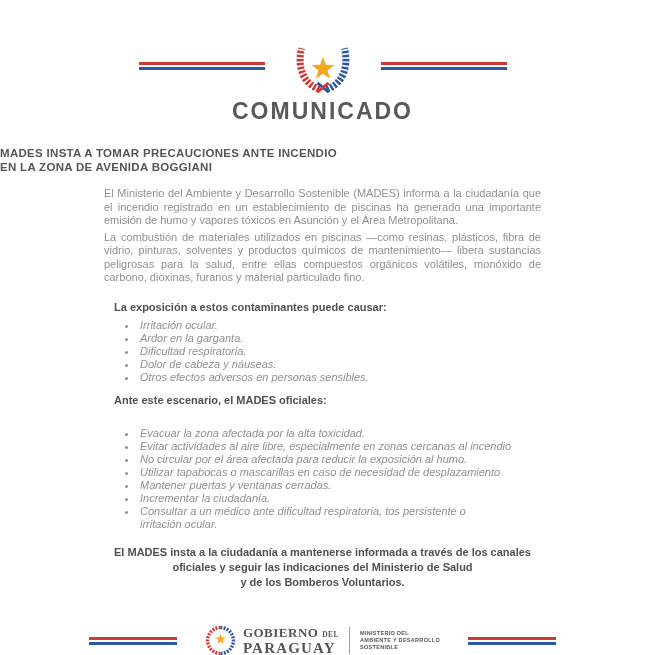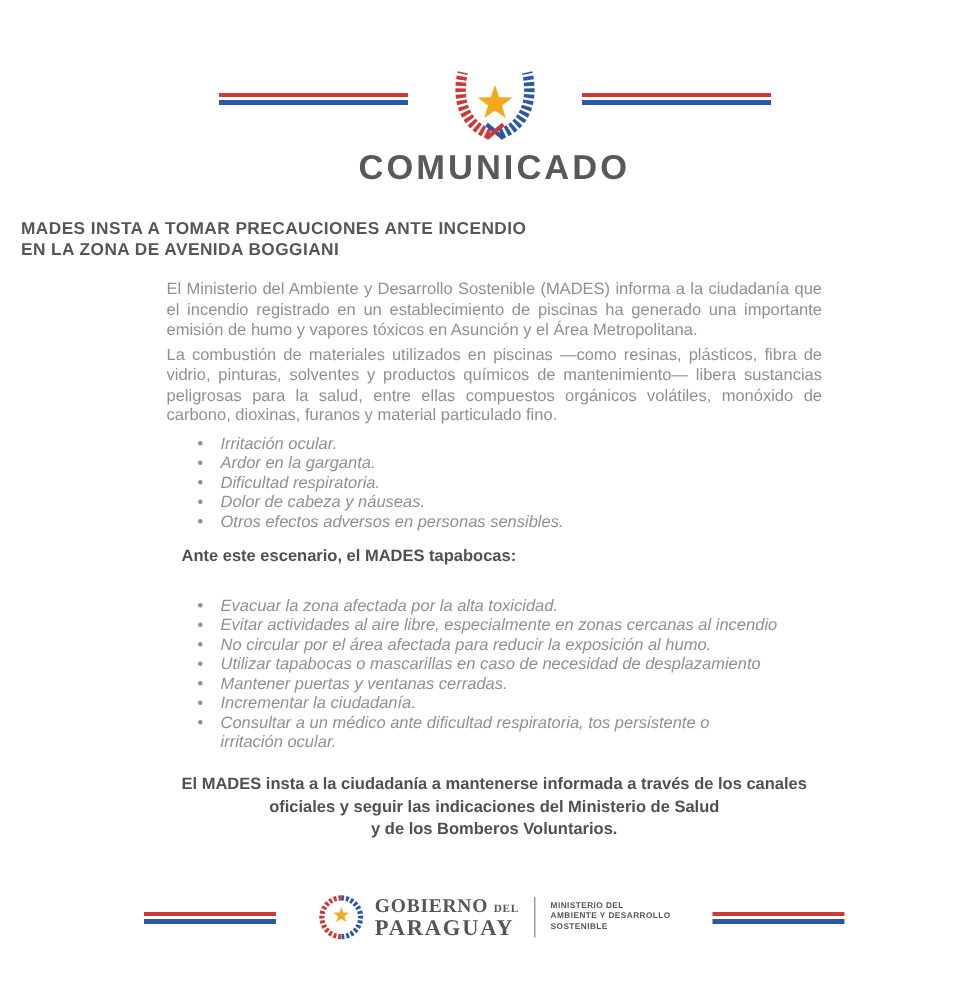--- a/index.html
+++ b/index.html
@@ -9,21 +9,21 @@
     --dark:#54565A;
     --heading:#4F5054;
     --body:#8E9093;
   }
   *{box-sizing:border-box;}
   html,body{margin:0;padding:0;}
   body{
     width:645px;height:655px;overflow:hidden;background:#ffffff;
     font-family:"Liberation Sans", sans-serif;
   }
-  .page{width:645px;height:655px;padding-top:36px;padding-left:14px;}
+  .page{width:645px;height:655px;padding-top:36px;}
 
   
   .masthead{display:flex;align-items:center;justify-content:center;gap:20px;height:60px;}
   .flag-bar{
     width:126px;height:8px;
     background:linear-gradient(to bottom, var(--red) 0 3px, #ffffff 3px 5px, var(--blue) 5px 8px);
   }
   .flag-bar.small{width:88px;}
   .wreath{width:76px;height:58px;flex:0 0 auto;}
 
@@ -98,29 +98,30 @@
   <h1 class="banner">COMUNICADO</h1>
 
   <h2 class="doc-title">
     <span>MADES INSTA A TOMAR PRECAUCIONES ANTE INCENDIO</span><br>
     <span>EN LA ZONA DE AVENIDA BOGGIANI</span>
   </h2>
 
   <p class="body-par">El Ministerio del Ambiente y Desarrollo Sostenible (MADES) informa a la ciudadanía que el incendio registrado en un establecimiento de piscinas ha generado una importante emisión de humo y vapores tóxicos en Asunción y el Área Metropolitana.</p>
   <p class="body-par">La combustión de materiales utilizados en piscinas —como resinas, plásticos, fibra de vidrio, pinturas, solventes y productos químicos de mantenimiento— libera sustancias peligrosas para la salud, entre ellas compuestos orgánicos volátiles, monóxido de carbono, dioxinas, furanos y material particulado fino.</p>
 
+  <h3 class="sec-heading">La exposición a estos contaminantes puede causar:</h3>
   <ul class="bullets">
     <li>Irritación ocular.</li>
     <li>Ardor en la garganta.</li>
     <li>Dificultad respiratoria.</li>
     <li>Dolor de cabeza y náuseas.</li>
     <li>Otros efectos adversos en personas sensibles.</li>
   </ul>
 
-  <h3 class="sec-heading tight">Ante este escenario, el MADES tapabocas:</h3>
+  <h3 class="sec-heading tight">Ante este escenario, el MADES oficiales:</h3>
   <ul class="bullets tight">
     <li>Evacuar la zona afectada por la alta toxicidad.</li>
     <li>Evitar actividades al aire libre, especialmente en zonas cercanas al incendio</li>
     <li>No circular por el área afectada para reducir la exposición al humo.</li>
     <li>Utilizar tapabocas o mascarillas en caso de necesidad de desplazamiento</li>
     <li>Mantener puertas y ventanas cerradas.</li>
     <li>Incrementar la ciudadanía.</li>
     <li class="wrap-narrow">Consultar a un médico ante dificultad respiratoria, tos persistente o irritación ocular.</li>
   </ul>
 

